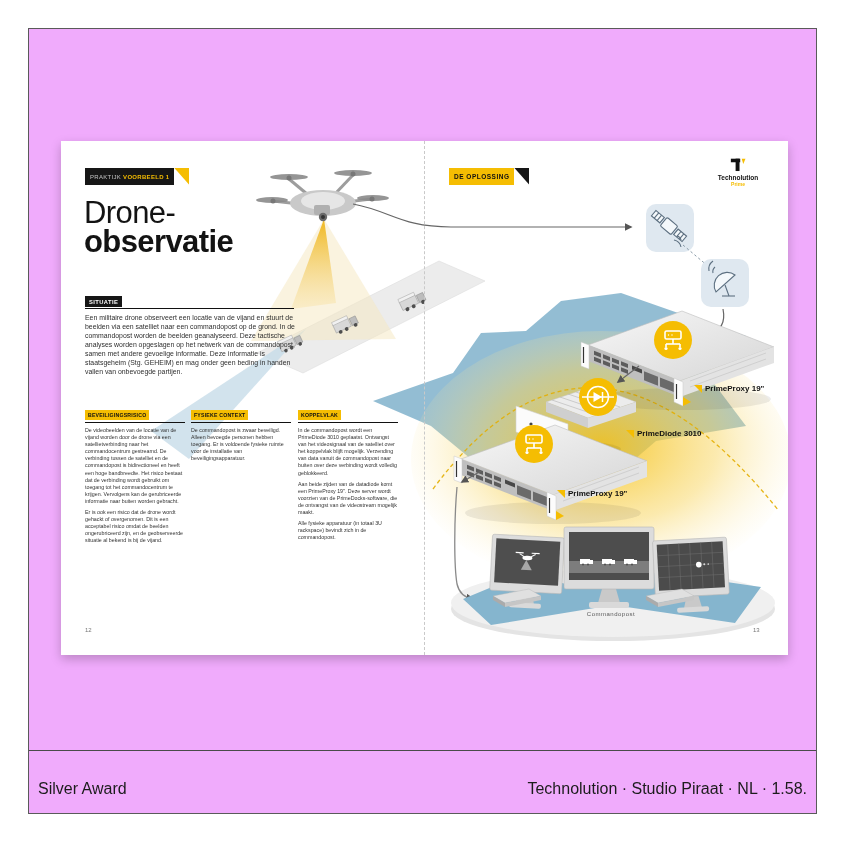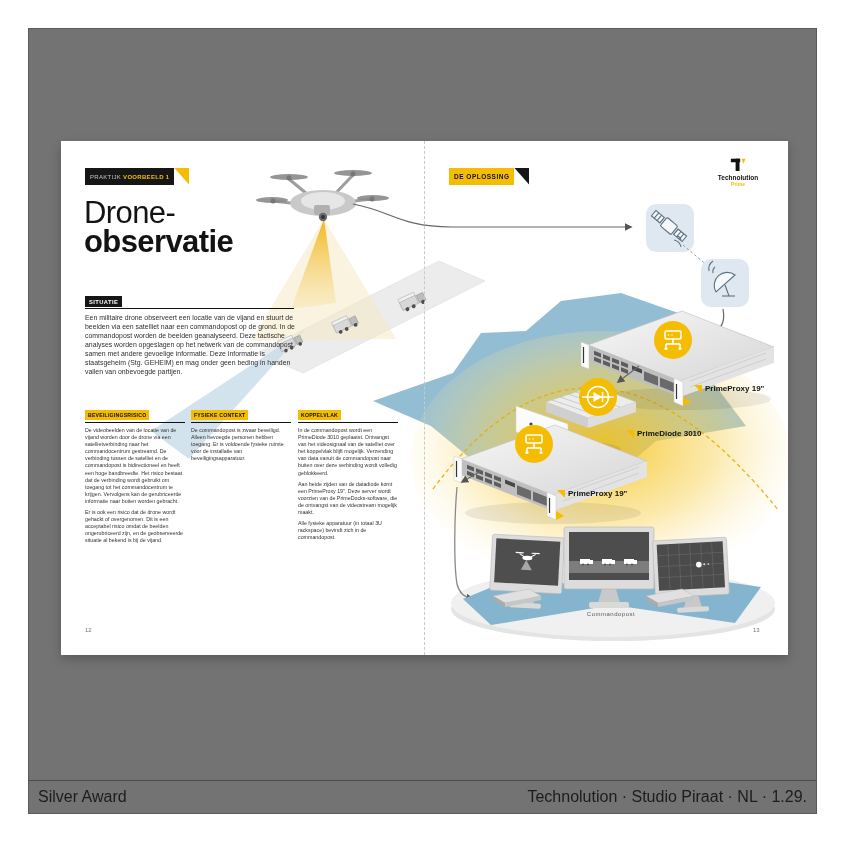--- a/index.html
+++ b/index.html
@@ -1,18 +1,18 @@
 <!DOCTYPE html>
 <html><head>
 <meta charset="utf-8">
 <style>
   html,body{margin:0;padding:0;background:#fff;}
   body{width:844px;height:844px;position:relative;font-family:"Liberation Sans",sans-serif;-webkit-font-smoothing:antialiased;}
-  .frame{position:absolute;left:28px;top:28px;width:787px;height:784px;border:1px solid #5a5a5a;background:#737373;}
-  .footer{position:absolute;left:0;right:0;bottom:0;height:32px;border-top:1px solid #4a4a4a;display:flex;justify-content:space-between;align-items:center;padding:0 9px;font-size:16px;color:#1c1c1c;}
+  .frame{position:absolute;left:28px;top:28px;width:787px;height:784px;border:1px solid #5a5a5a;background:#f0abfc;}
+  .footer{position:absolute;left:0;right:0;bottom:0;height:32px;border-top:1px solid #4a4a4a;display:flex;justify-content:space-between;align-items:flex-end;padding:15px 9px;font-size:16px;color:#1c1c1c;}
   
   .spread{position:absolute;left:32px;top:112px;width:727px;height:514px;background:#fff;box-shadow:0 4px 10px rgba(0,0,0,.22);overflow:hidden;}
   .illu{position:absolute;left:0;top:0;width:727px;height:514px;z-index:1;}
   .spine{position:absolute;left:363px;top:0;height:100%;border-left:1px dashed #c9c9c9;z-index:3;}
   .ov{position:absolute;z-index:4;}
   
   .badge{position:absolute;display:flex;height:17px;z-index:4;}
   .badge-text{display:flex;align-items:center;padding:0 5px;white-space:nowrap;}
   .badge-dark .badge-text{background:#161616;color:#c4c4c4;font-size:6px;letter-spacing:.3px;}
   .badge-dark .b-bold{color:#f5bd02;font-weight:700;margin-left:2px;}
@@ -379,15 +379,15 @@
     </div>
 
     <div class="ov caption">Commandopost</div>
     <div class="ov pgnum" style="left:692px;top:486px;">13</div>
 
     <div class="spine"></div>
   </div>
 
   <div class="footer">
     <span>Silver Award</span>
-    <span>Technolution · Studio Piraat · NL · 1.29.</span>
+    <span>Technolution · Studio Piraat · NL · 1.58.</span>
   </div>
 </div>
 
 </body></html>

